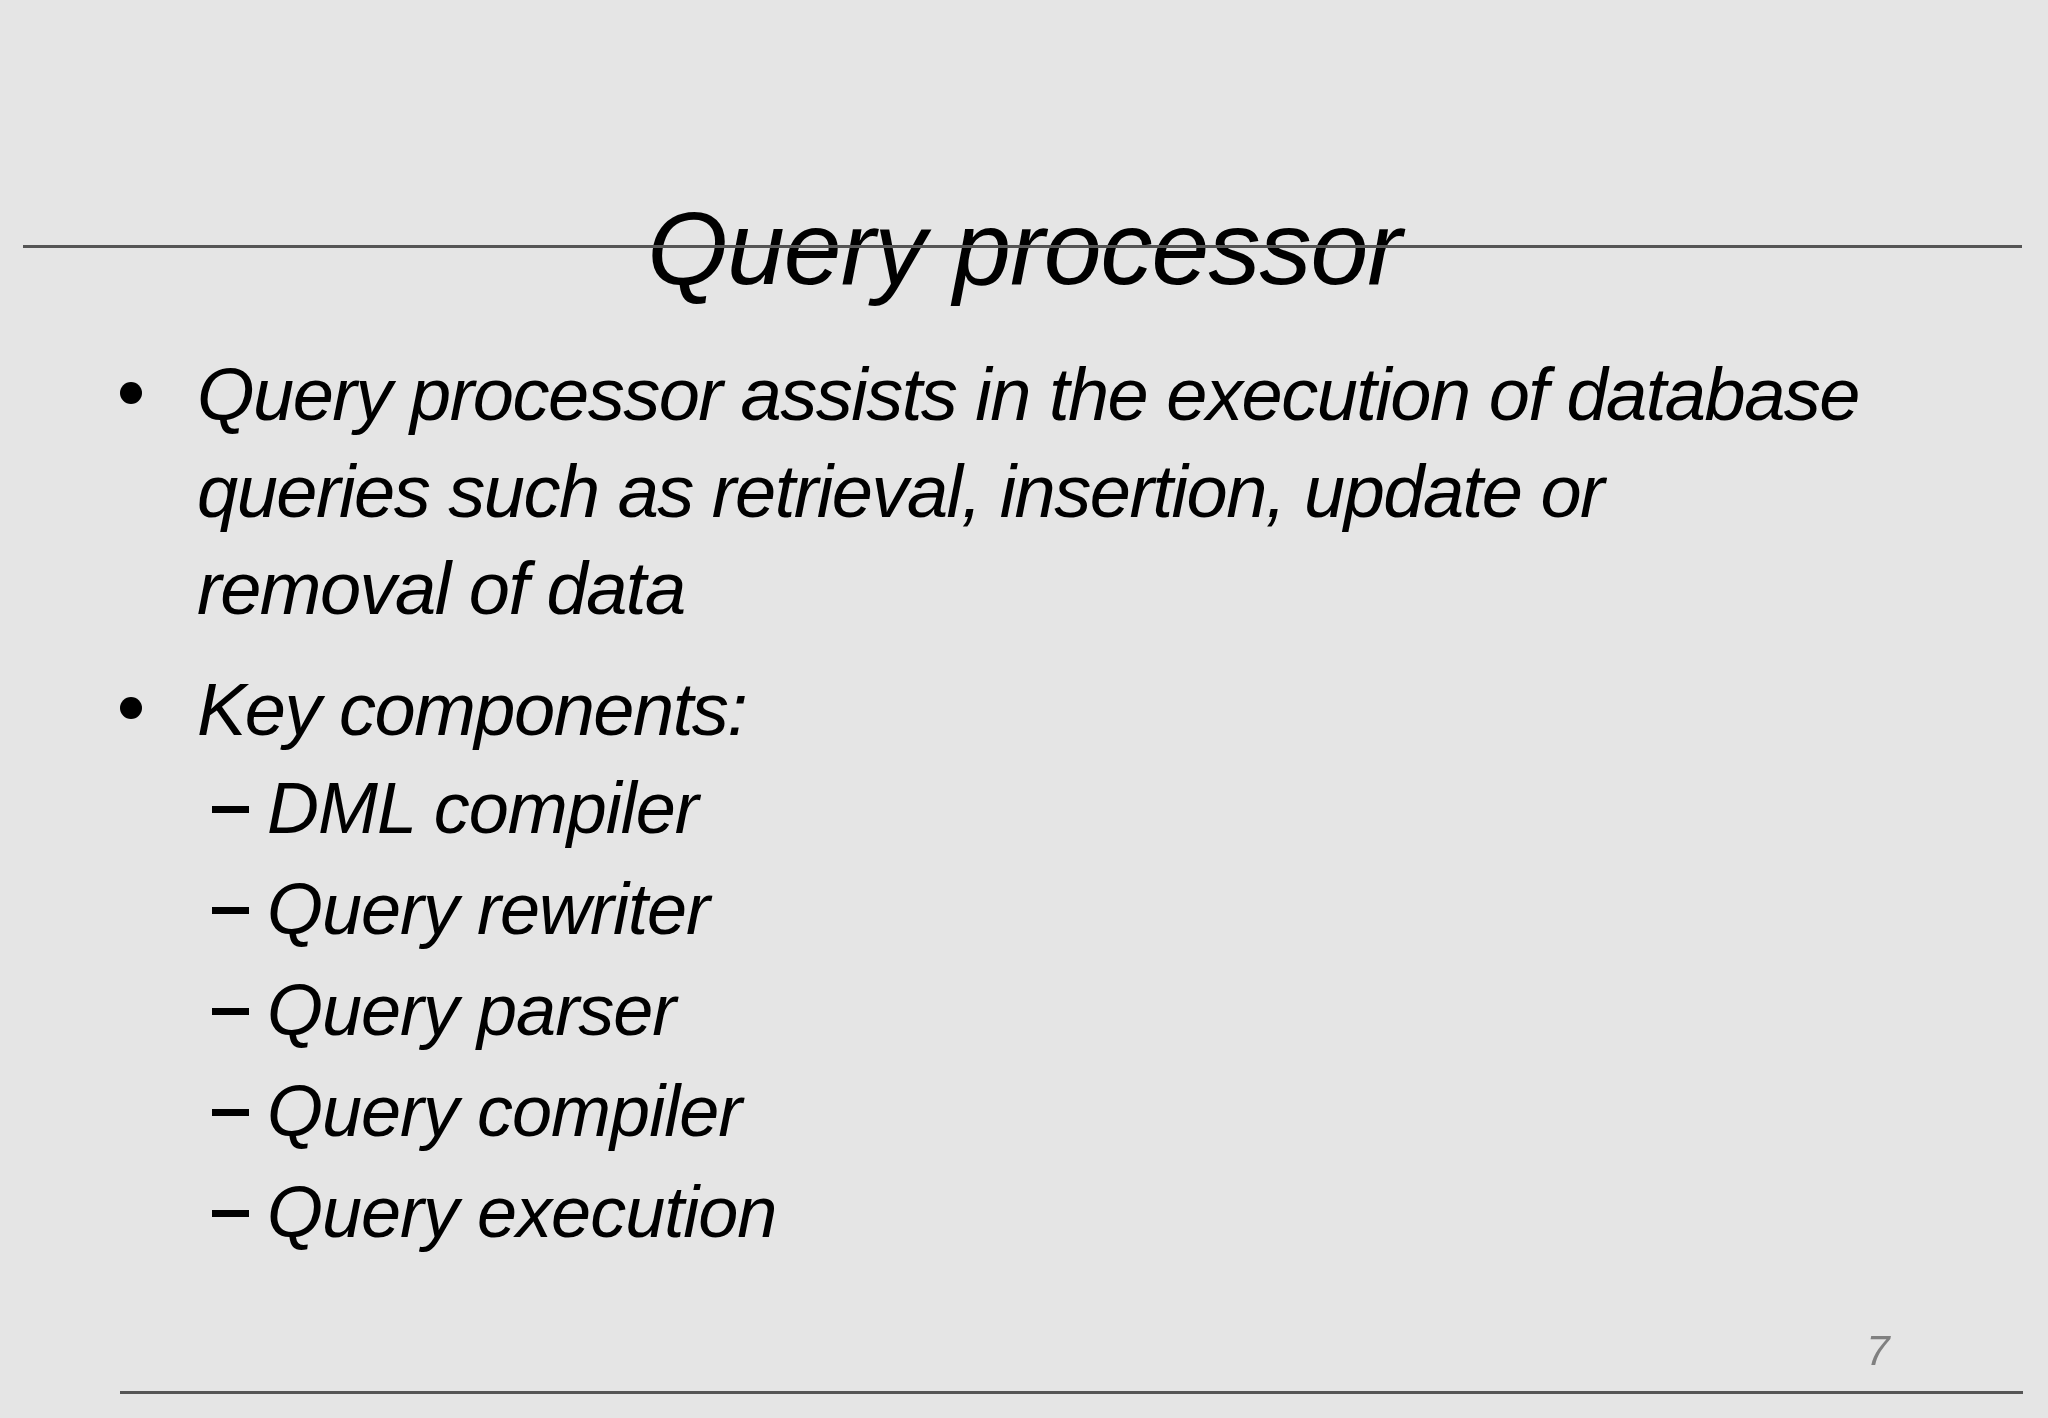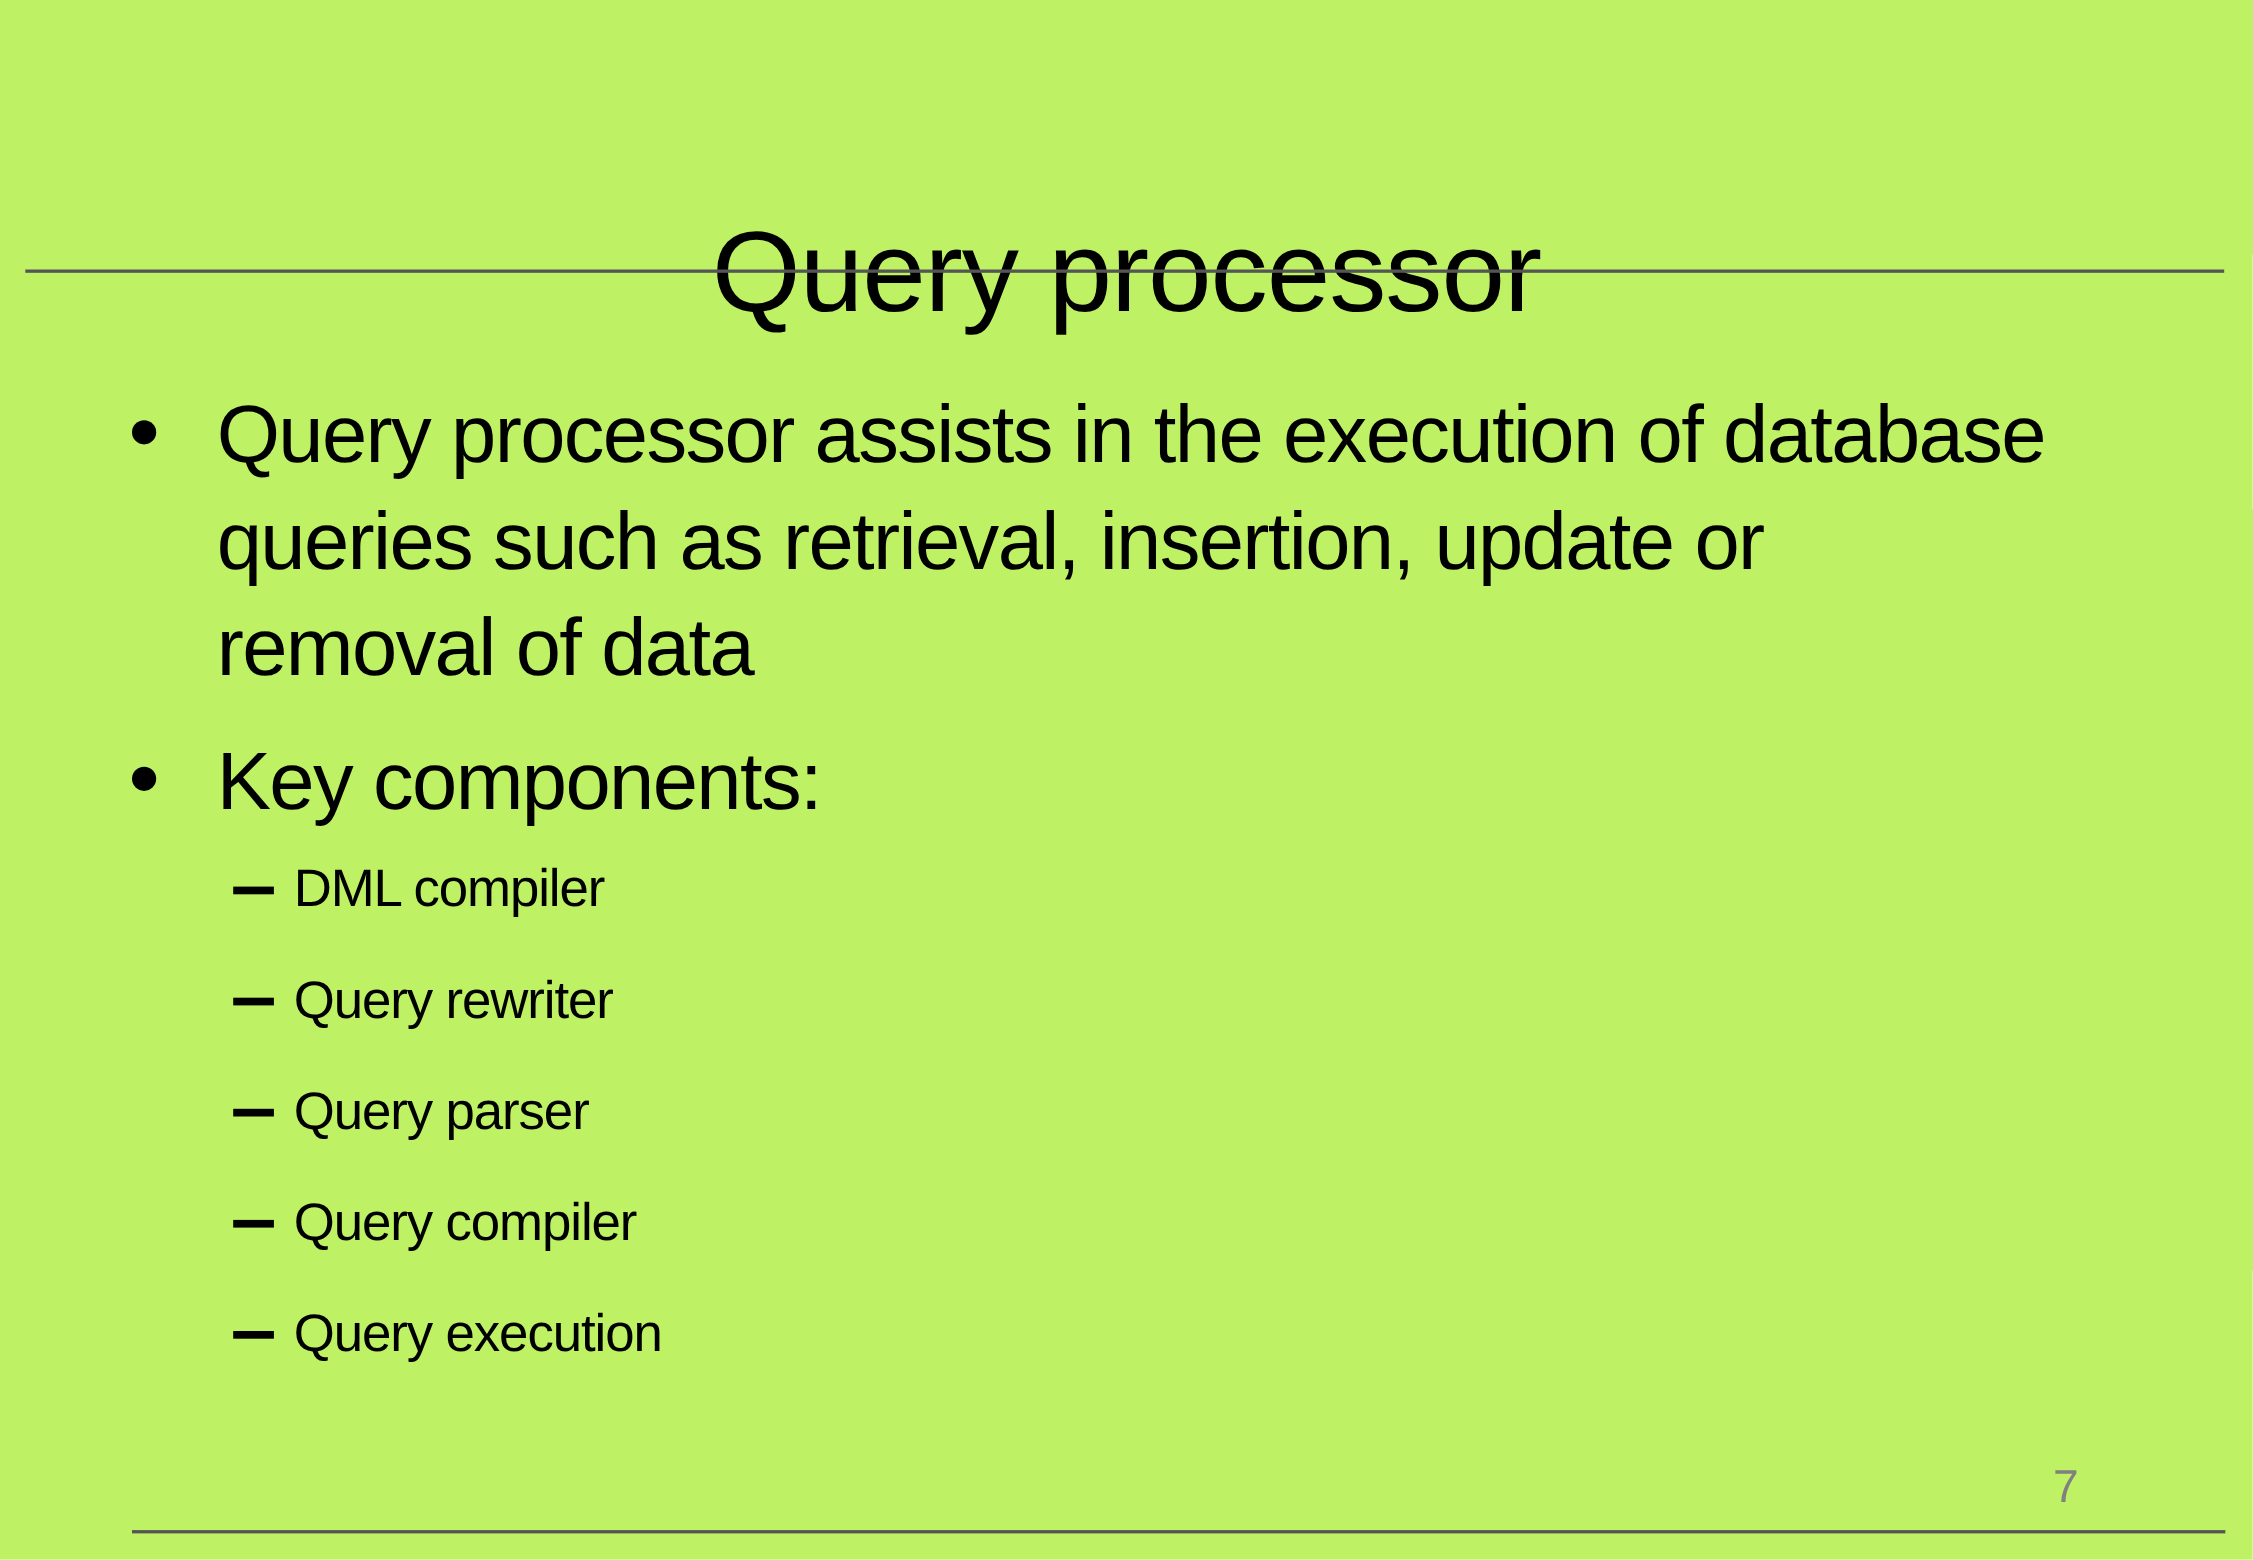--- a/index.html
+++ b/index.html
@@ -4,24 +4,25 @@
 <style>
   html, body {
     margin: 0;
     padding: 0;
     background: #ffffff;
   }
   .slide {
     position: relative;
     width: 2048px;
     height: 1418px;
-    background: #bef264;
+    background: #e5e5e5;
     overflow: hidden;
     font-family: "Liberation Sans", sans-serif;
     color: #000000;
+    font-style: italic;
   }
 
   
   .slide-title {
     position: absolute;
     top: 122px;
     left: 0;
     width: 2048px;
     text-align: center;
     font-size: 104px;
@@ -65,21 +66,21 @@
     white-space: pre-line;
   }
   .l1 {
     padding-left: 197px;
     font-size: 74px;
     line-height: 97px;
     letter-spacing: -1.5px;
   }
   .l2 {
     padding-left: 267px;
-    font-size: 48px;
+    font-size: 72px;
     line-height: 101px;
     letter-spacing: -1px;
   }
   .spaced-before {
     margin-top: 24px;
   }
 
   
   .marker {
     position: absolute;

